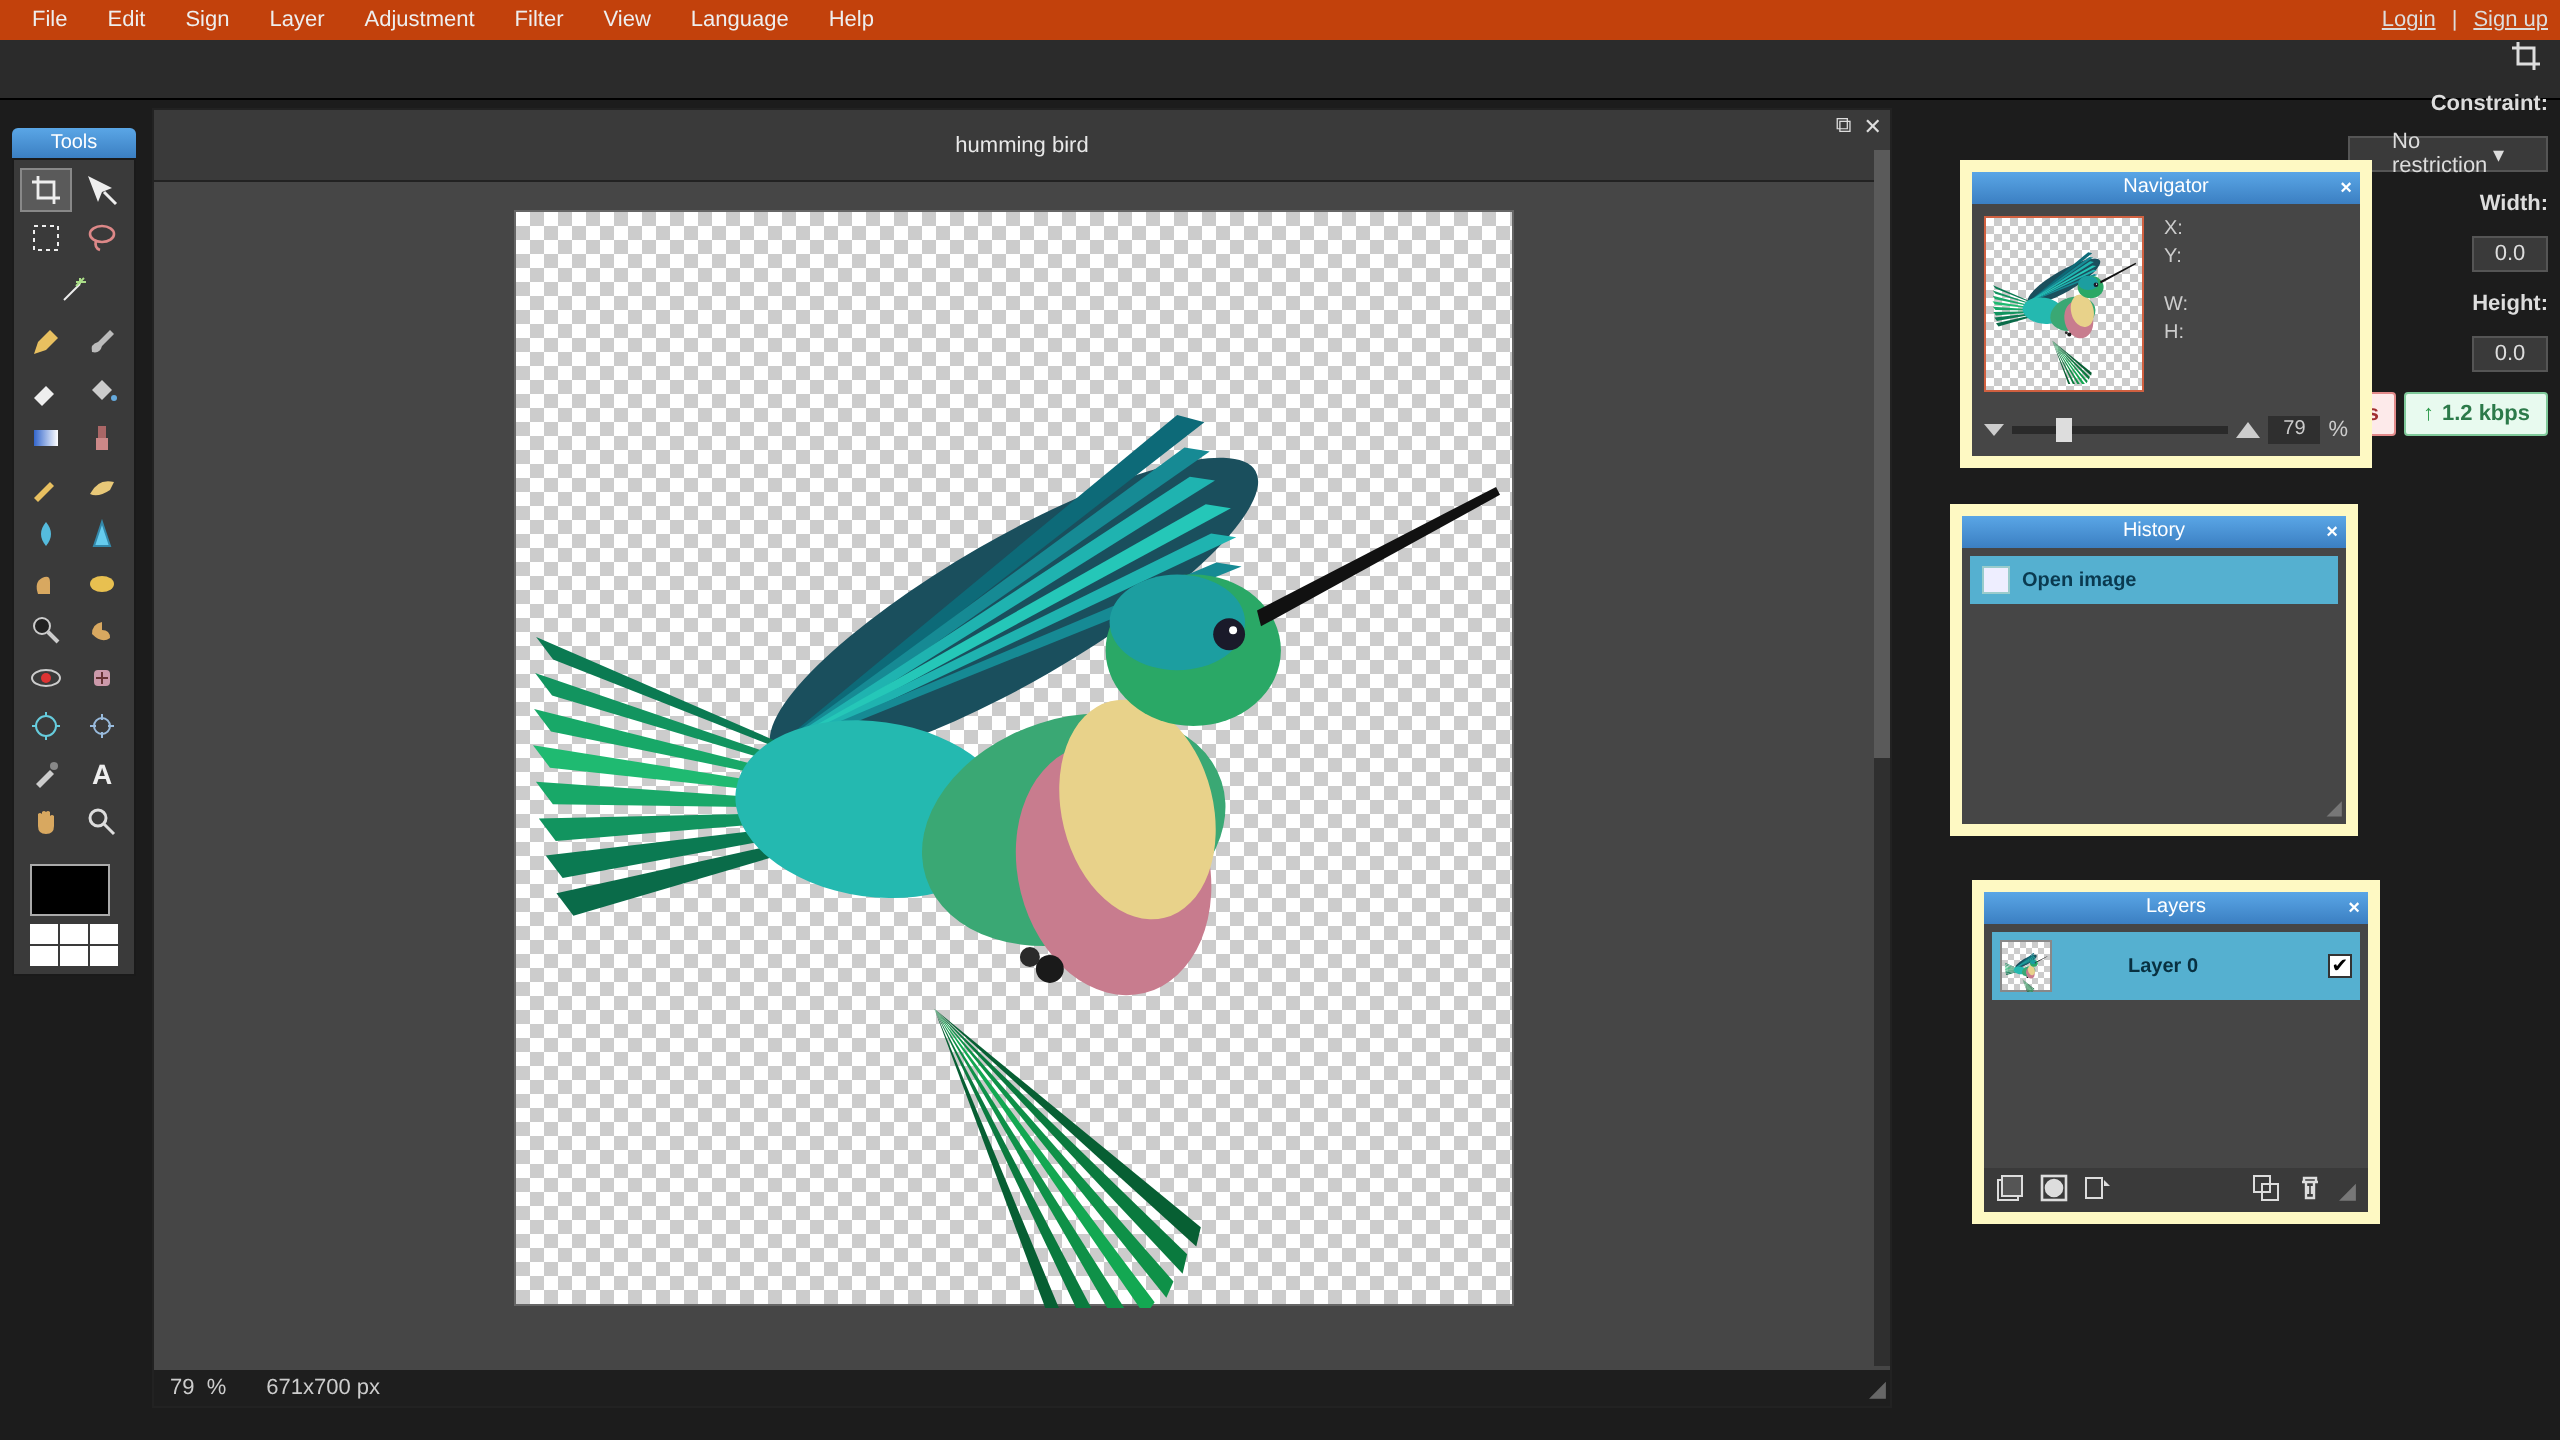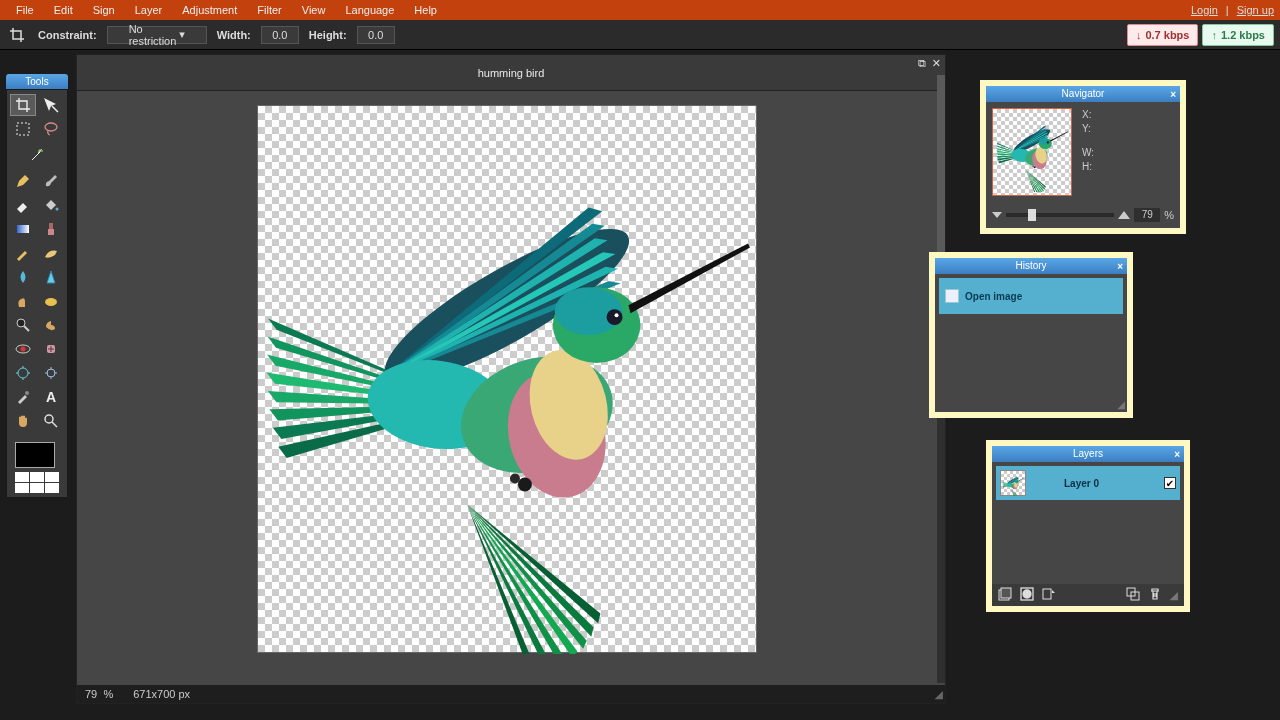--- a/index.html
+++ b/index.html
@@ -4,33 +4,33 @@
 <style>
   * { margin:0; padding:0; box-sizing:border-box; font-family: Arial, sans-serif; }
   body { background:#1c1c1c; width:1280px; height:720px; overflow:hidden; color:#ccc; font-size:11px; user-select:none; }
   
   .topbar { height:20px; background:#c2410c; display:flex; align-items:center; padding:0 6px; }
   .menu { display:flex; gap:0; }
   .menu-item { padding:3px 10px; color:#eee; cursor:default; }
   .top-right { margin-left:auto; display:flex; align-items:flex-end; gap:6px; color:#ddd;text-decoration:underline; }
   .divider { margin:0 2px; }
   
-  .optbar { height:30px; background:#2b2b2b; border-bottom:1px solid #000; display:flex; align-items:center; padding:0 6px; gap:10px; }
+  .optbar { height:30px; background:#2b2b2b; border-bottom:1px solid #000; display:flex; align-items:flex-end; padding:0 6px; gap:10px;flex-direction:column; }
   .opt-icon { width:22px; height:22px; display:flex; align-items:center; justify-content:center; }
   .opt-label { font-weight:bold; color:#ddd; }
   .opt-select { width:100px; height:18px; background:#3a3a3a; border:1px solid #555; color:#ddd; display:flex; align-items:center; justify-content:space-between; padding:0 21px; font-size:11px;}
   .opt-field { width:38px; height:18px; background:#3a3a3a; border:1px solid #555; color:#ddd; text-align:center; line-height:16px; font-size:11px;}
   .net-badges { margin-left:auto; display:flex; gap:4px; }
   .badge { height:22px; padding:0 8px; border:1px solid; display:flex; align-items:center; gap:4px; font-weight:bold; font-size:11px; border-radius:2px;}
   .badge.dn { background:#fdeaea; border-color:#e28a8a; color:#a03030;}
   .badge.up { background:#e8faef; border-color:#7fc99a; color:#2c7a4a;}
   .arrow-dn { color:#c03030; }
   .arrow-up { color:#2c9a4a; }
   
-  .tools-win { position:absolute; left:6px; top:74px; width:62px; }
+  .tools-win { position:absolute; left:6px; top:64px; width:62px; }
   .tools-title { background:linear-gradient(#5aa6e6,#3b7fc2); text-align:center; color:#fff; font-size:10px; padding:2px 0; border-radius:3px 3px 0 0; }
   .tools-body { background:#3a3a3a; border:1px solid #1a1a1a; padding:4px 2px; display:flex; flex-direction:column; gap:4px; align-items:center;}
   .tool-grid { display:grid; grid-template-columns:26px 26px; gap:2px; }
   .tool-grid.single { grid-template-columns:26px; }
   .tool { width:26px; height:22px; display:flex; align-items:center; justify-content:center; border:1px solid transparent; }
   .tool.active { background:#5a5a5a; border:1px solid #888; }
   .swatches { margin-top:6px; }
   .fg-swatch { width:40px; height:26px; background:#000; border:1px solid #aaa; }
   .bw-grid { display:grid; grid-template-columns:repeat(3,14px); gap:1px; margin-top:4px;}
   .bw-grid div { width:14px; height:10px; background:#fff; }
@@ -63,22 +63,22 @@
   .panel-close { position:absolute; right:4px; top:1px; color:#fff; font-weight:bold; font-size:10px;}
   .nav-panel { left:980px; top:80px; width:206px; height:154px; }
   .nav-body { padding:6px; display:flex; gap:10px;}
   .nav-thumb { width:80px; height:88px; position:relative; border:1px solid #d06040; background:#fff;}
   .nav-thumb .checker { background-size:8px 8px; background-position:0 0,0 4px,4px -4px,-4px 0;}
   .nav-info { font-size:10px; color:#ccc; line-height:14px;}
   .nav-zoom { position:absolute; bottom:4px; left:6px; right:6px; height:18px; display:flex; align-items:center; gap:4px;}
   .zoom-track { flex:1; height:4px; background:#2a2a2a; position:relative;}
   .zoom-thumb { position:absolute; left:20%; top:-4px; width:8px; height:12px; background:#ddd;}
   .zoom-val { width:26px; height:14px; background:#2f2f2f; text-align:center; font-size:10px; line-height:14px;}
-  .hist-panel { left:929px; top:252px; width:204px; height:166px; }
-  .hist-item { margin:4px; height:36px; background:#55b0d0; display:flex; align-items:center; gap:6px; padding:0 6px; color:#0a3a50; font-size:10px; font-weight:bold;}
+  .hist-panel { left:975px; top:252px; width:204px; height:166px; }
+  .hist-item { margin:4px; height:24px; background:#55b0d0; display:flex; align-items:center; gap:6px; padding:0 6px; color:#0a3a50; font-size:10px; font-weight:bold;}
   .hist-item .icn { width:14px; height:14px; background:#eef; border:1px solid #9cc;}
   .hist-resize { position:absolute; right:2px; bottom:2px; color:#777; font-size:10px;}
   .lay-panel { left:986px; top:440px; width:204px; height:172px; }
   .lay-item { margin:4px 4px 0 4px; height:34px; background:#55b0d0; display:flex; align-items:center; gap:6px; padding:0 4px;}
   .lay-thumb { width:26px; height:26px; background:#fff; position:relative; border:1px solid #888;}
   .lay-thumb .checker { background-size:6px 6px; background-position:0 0,0 3px,3px -3px,-3px 0;}
   .lay-name { color:#083040; font-size:10px; font-weight:bold;margin-left:32px;}
   .lay-check { margin-left:auto; width:12px; height:12px; background:#fff; border:1px solid #333; display:flex; align-items:center; justify-content:center; color:#000; font-size:10px;}
   .lay-bottom { position:absolute; bottom:0; left:0; right:0; height:22px; background:#3a3a3a; display:flex; align-items:center; gap:8px; padding:0 6px;}
   .lay-bottom .spacer { flex:1;}

